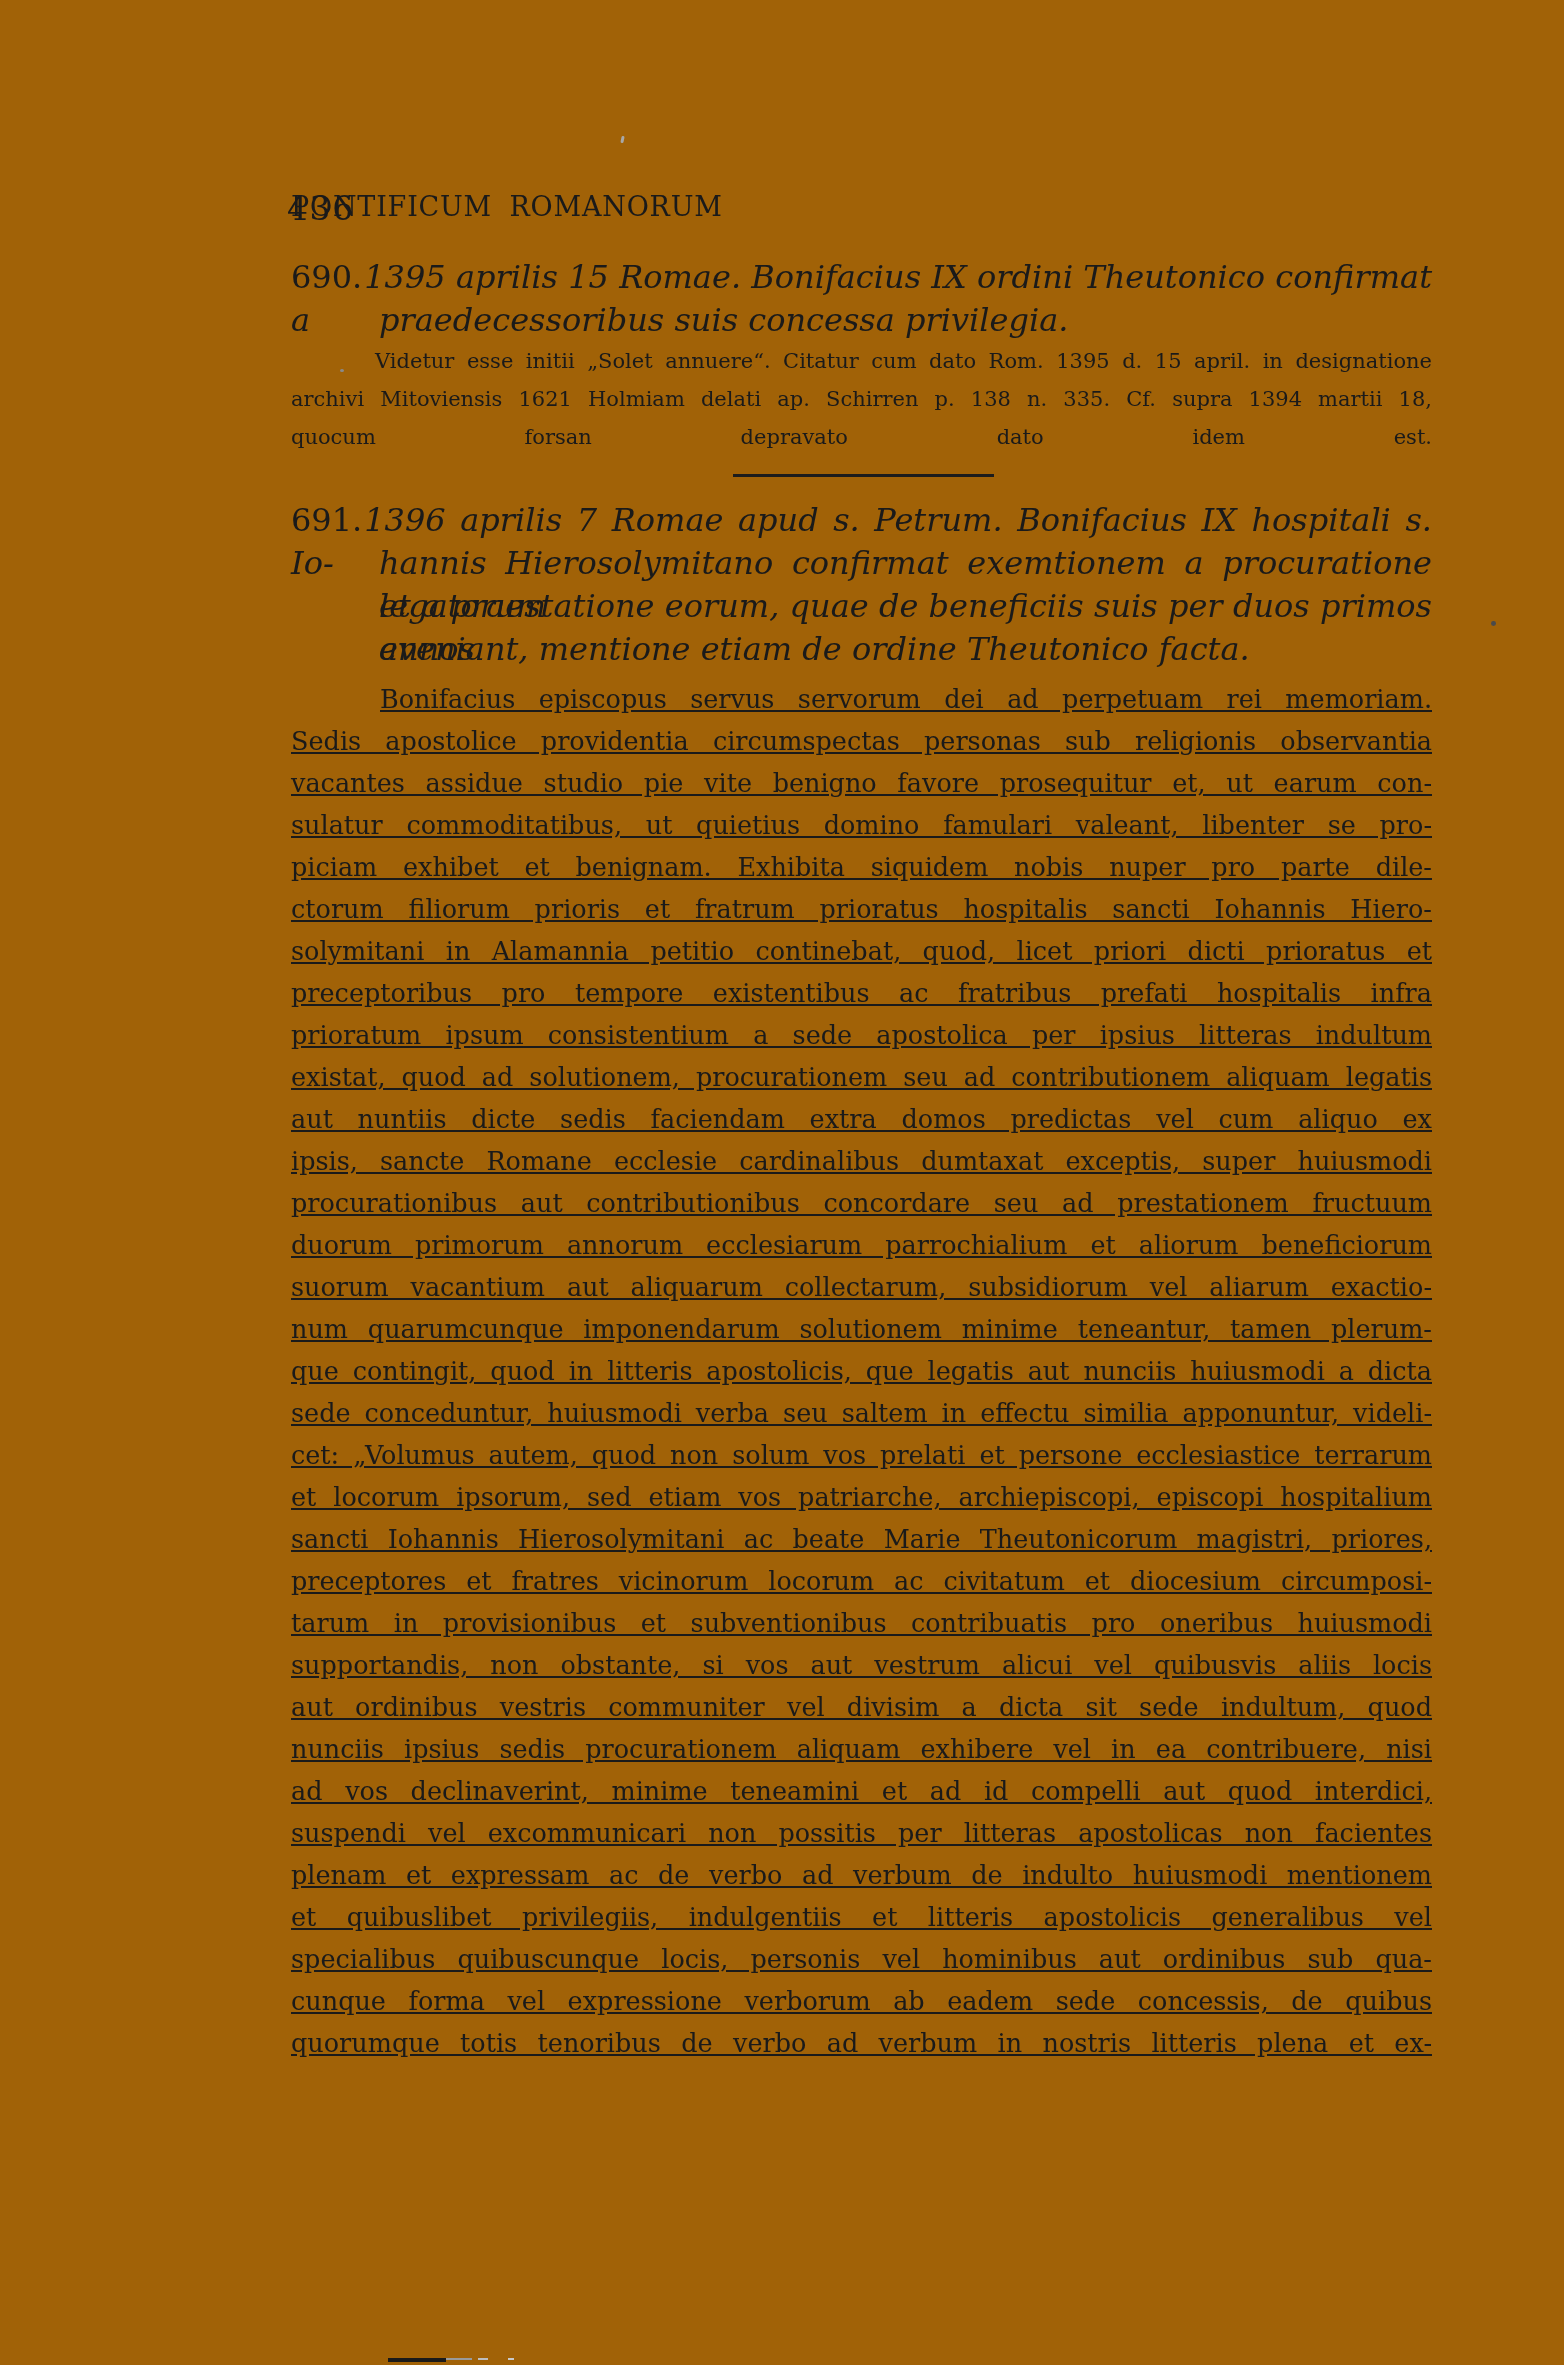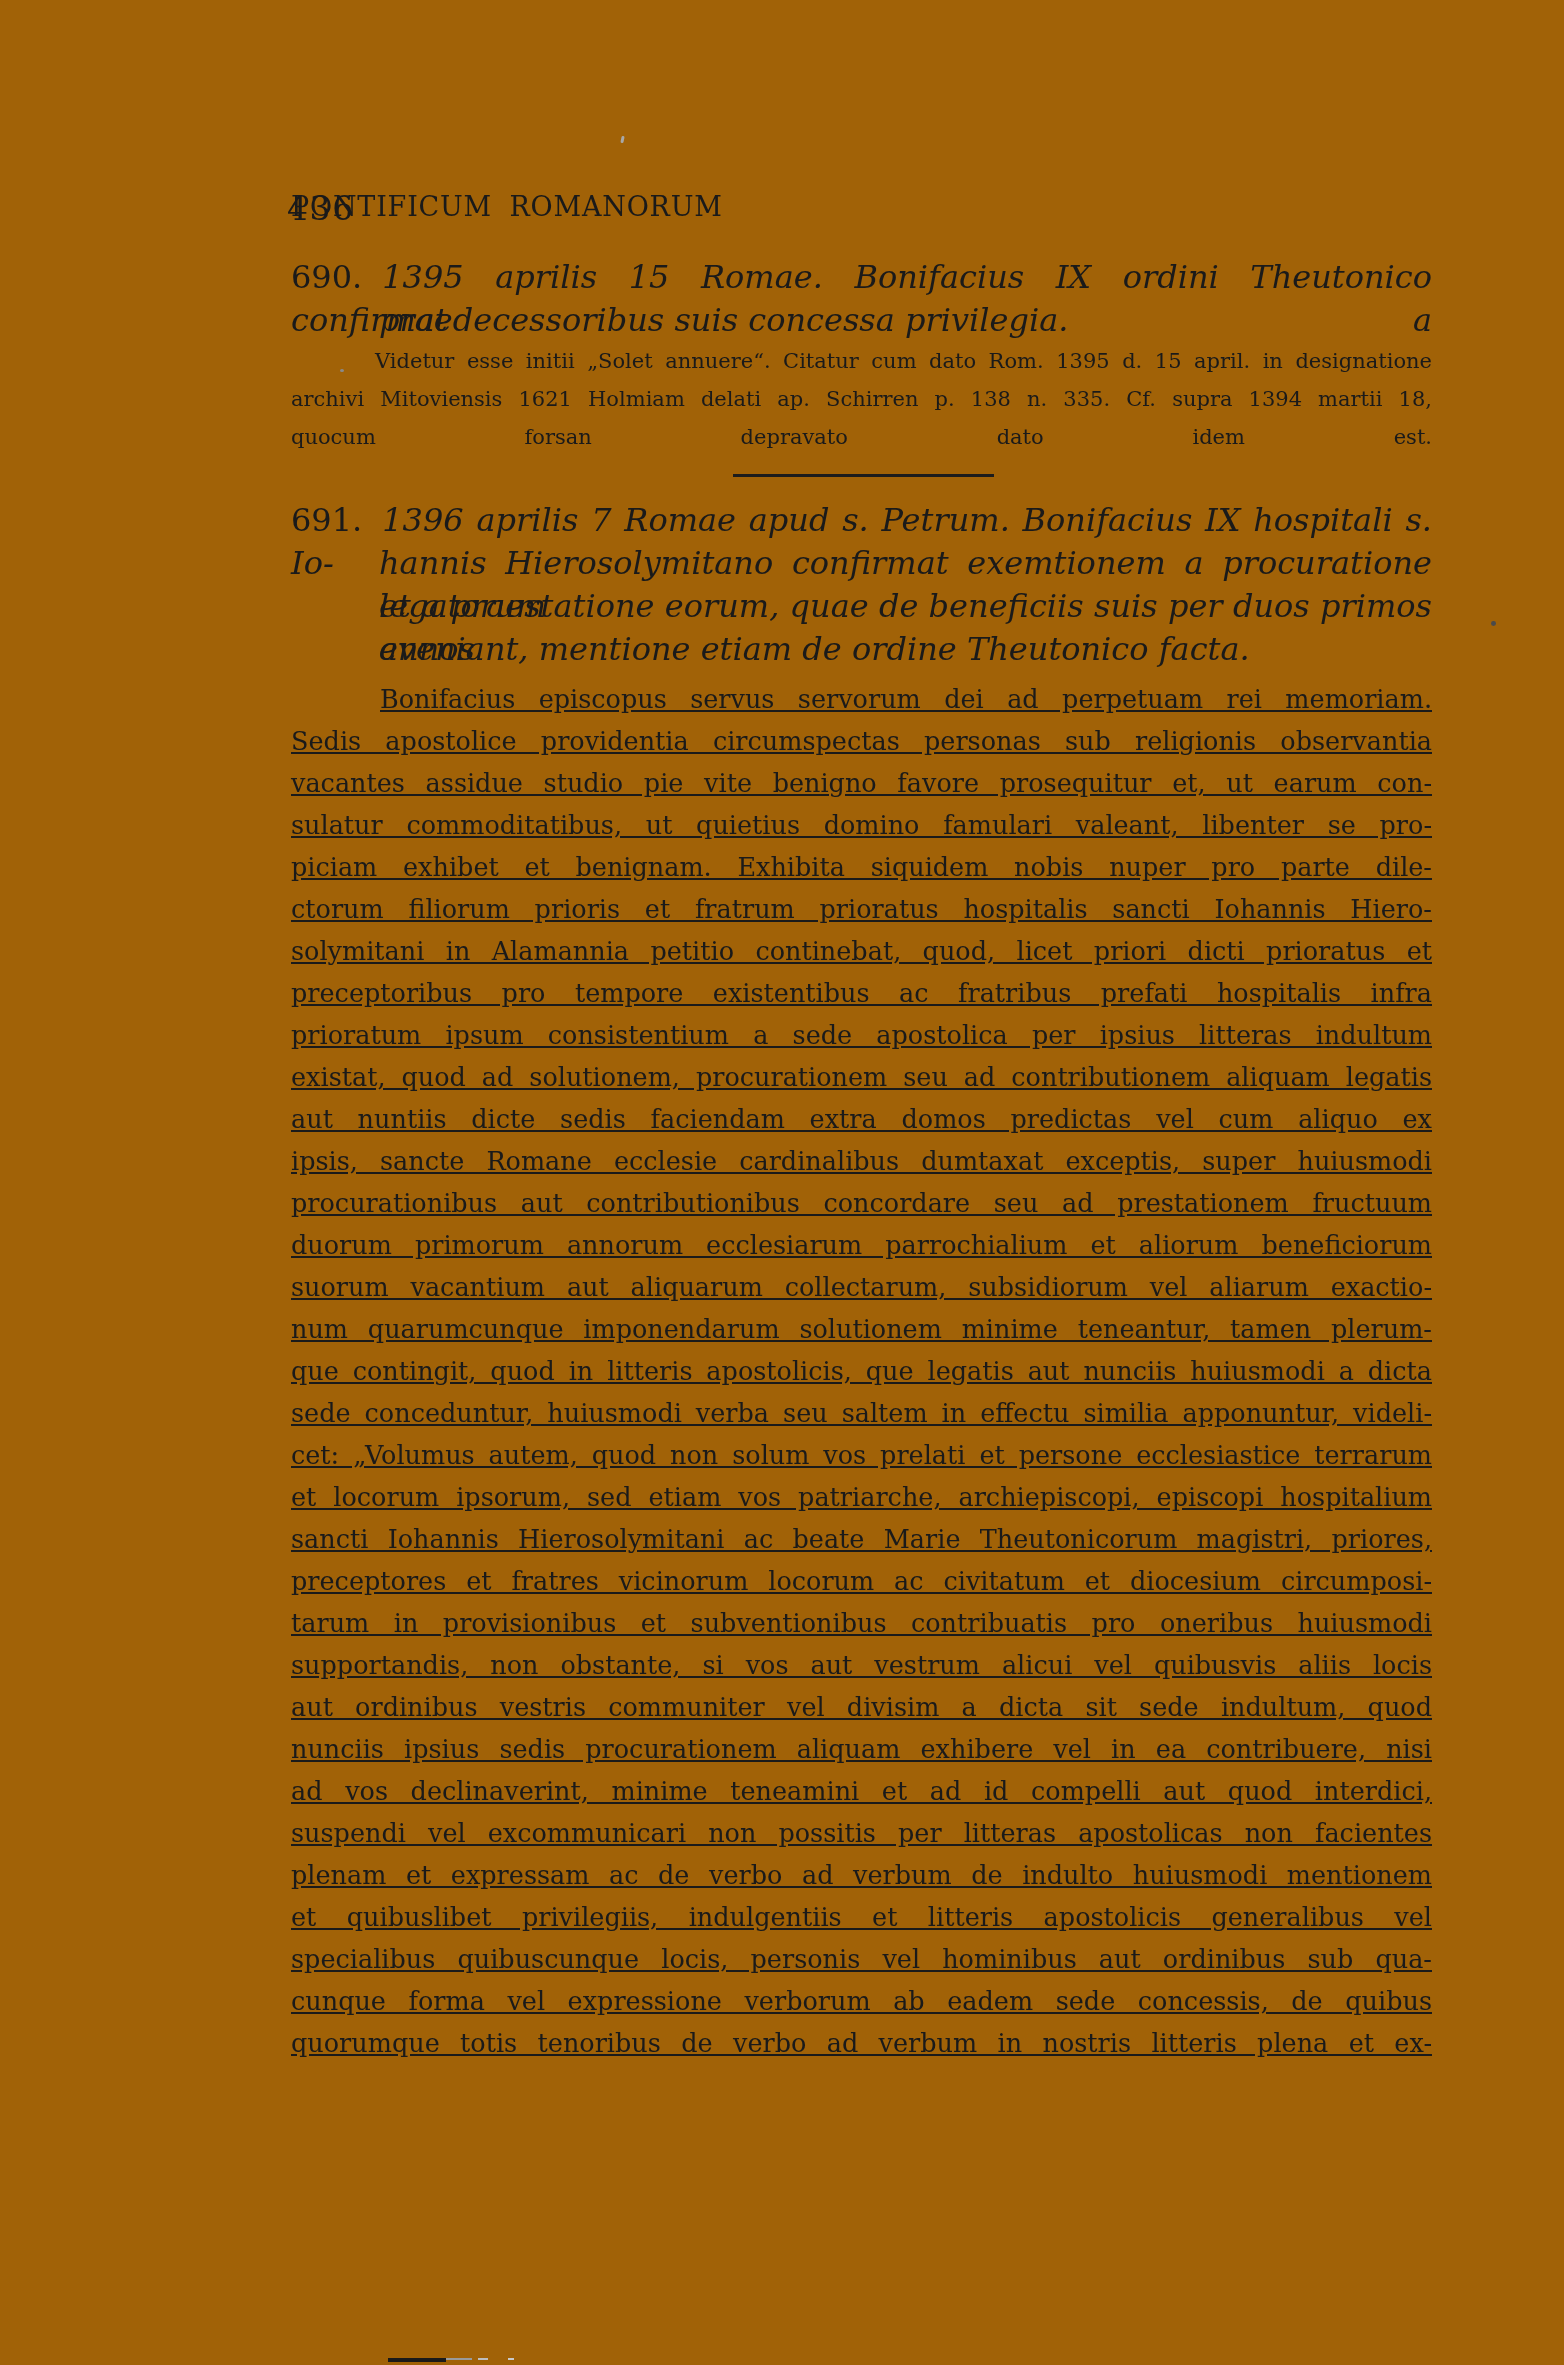--- a/index.html
+++ b/index.html
@@ -21,21 +21,21 @@
     letter-spacing:0.8px; word-spacing:8px;
   }
 
   
   .heading { left:291px; width:1141px; font-size:32px; font-style:italic; }
   .h690 { top:256px; }
   .h691 { top:499px; }
   .hline { line-height:43px; height:43px; text-align:justify; text-align-last:justify; }
   .cont { margin-left:88px; }
   .nojust { text-align:left; text-align-last:left; }
-  .num { font-style:normal; margin-right:20px; }
+  .num { font-style:normal; margin-right:2px; }
 
   
   .note { left:291px; top:342px; width:1141px; font-size:21px; }
   .nline { line-height:38px; height:38px; text-align:justify; text-align-last:justify; }
   .nfirst { text-indent:84px; }
 
   
   .rule { left:733px; top:474px; width:261px; height:3.2px; background:#1c1c1c; }
 
   

